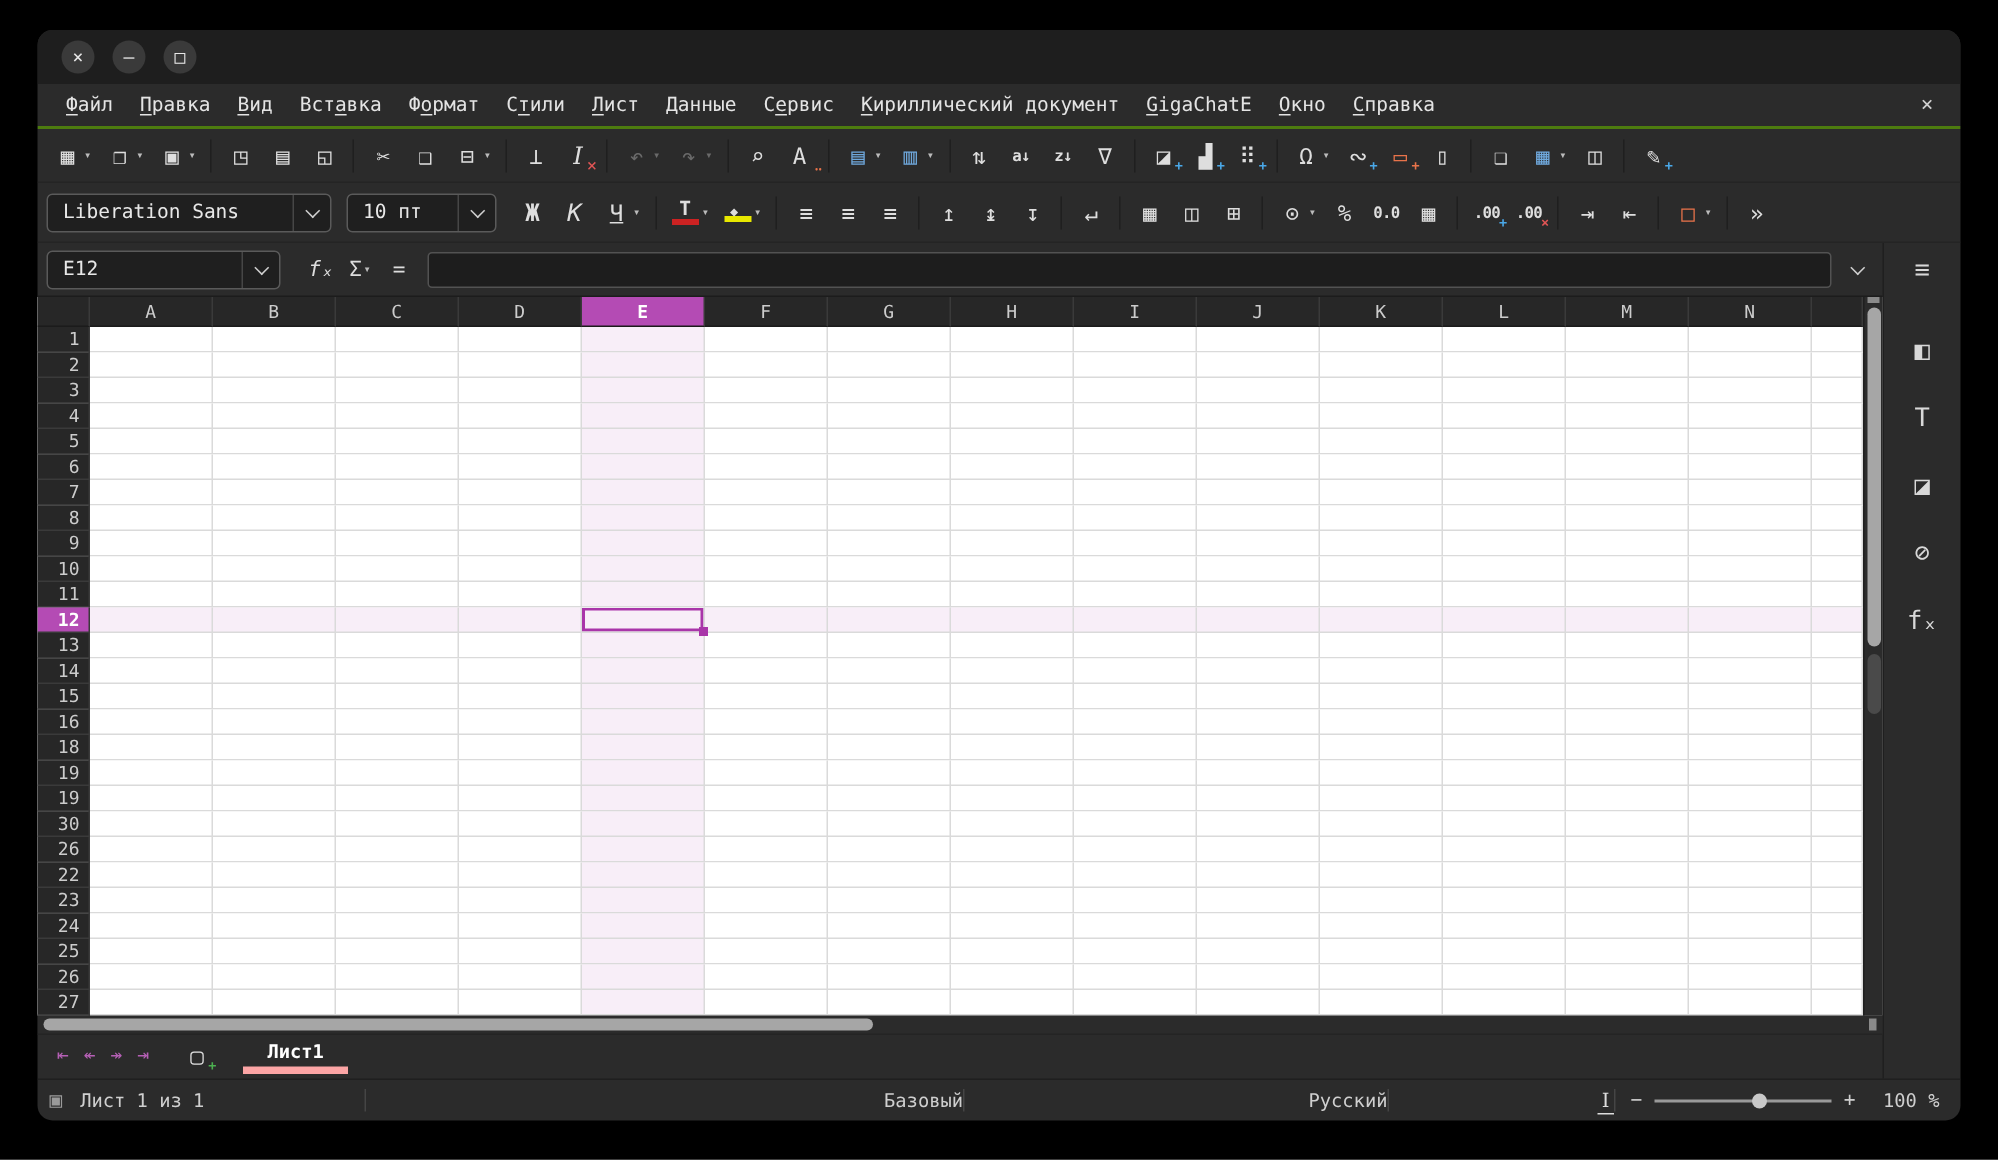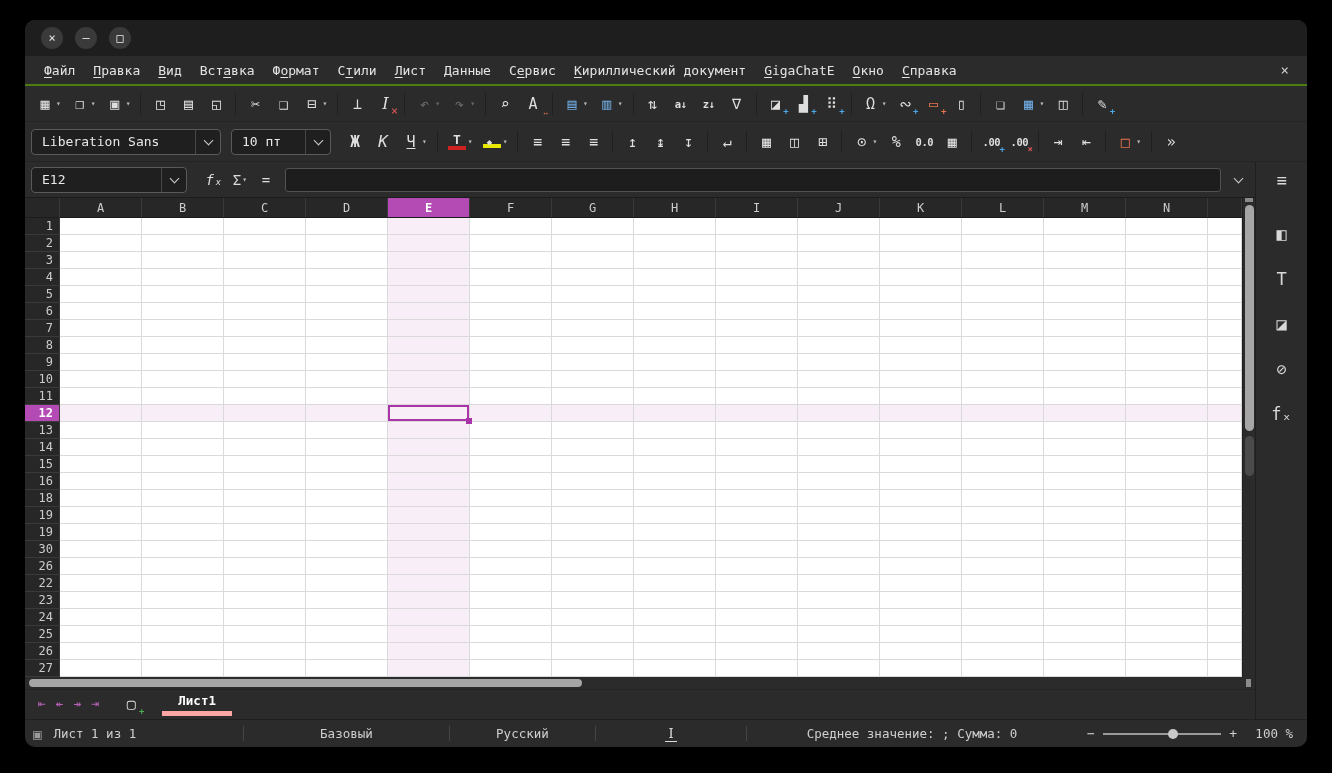--- a/index.html
+++ b/index.html
@@ -99,21 +99,21 @@
     align-items:center;flex:0 0 auto;}
   .sidebar-menu{height:36px;display:flex;align-items:center;justify-content:center;
     color:#d8d8d8;font-size:17px;width:100%;}
   .sidebar-icons{display:flex;flex-direction:column;gap:21px;margin-top:24px;align-items:center;}
   .sb-icon{color:#d8d8d8;font-size:17px;width:28px;height:24px;display:flex;
     align-items:center;justify-content:center;}
   
   .status-bar{height:28px;border-top:1px solid #1f1f1f;display:flex;align-items:center;
     color:#cfcfcf;font-size:12.5px;flex:0 0 auto;padding:0 8px;}
   .sb-left{display:flex;align-items:center;gap:12px;width:210px;flex:0 0 auto;}
-  .sb-seg{white-space:nowrap;text-align:center;}
+  .sb-seg{white-space:nowrap;text-align:right;}
   .seg-page{flex:2.4;}
   .seg-lang{flex:1.7;}
   .seg-ins{width:150px;flex:0 0 auto;}
   .seg-stats{width:330px;flex:0 0 auto;}
   .sb-sep{width:1px;height:15px;background:#454545;flex:0 0 auto;}
   .modified-icon{color:#9a9a9a;font-size:14px;}
   .ibeam{font-family:"DejaVu Serif",serif;font-size:13px;color:#ddd;border-bottom:1px solid #ddd;padding:0 3px;}
   .zoomctl{display:flex;align-items:center;width:150px;flex:0 0 auto;margin-left:10px;}
   .zoom-track{flex:1;height:2px;background:#9a9a9a;margin:0 8px;position:relative;}
   .zoom-thumb{position:absolute;left:55%;top:-4px;width:10px;height:10px;border-radius:50%;background:#c8c8c8;}
@@ -911,21 +911,20 @@
     </div>
     <span class="sb-sep"></span>
     <span class="sb-seg seg-page">Базовый</span>
     <span class="sb-sep"></span>
     <span class="sb-seg seg-lang">Русский</span>
     <span class="sb-sep"></span>
     <span class="sb-seg seg-ins">
       <span class="ibeam">I</span>
     </span>
     <span class="sb-sep"></span>
-    <span class="sb-seg seg-stats">Среднее значение: ; Сумма: 0</span>
     <div class="zoomctl">
       <span class="zoom-btn">−</span>
       <span class="zoom-track">
         <span class="zoom-thumb"></span>
       </span>
       <span class="zoom-btn">+</span>
     </div>
     <span class="zoomval">100 %</span>
   </div>
 </div>

